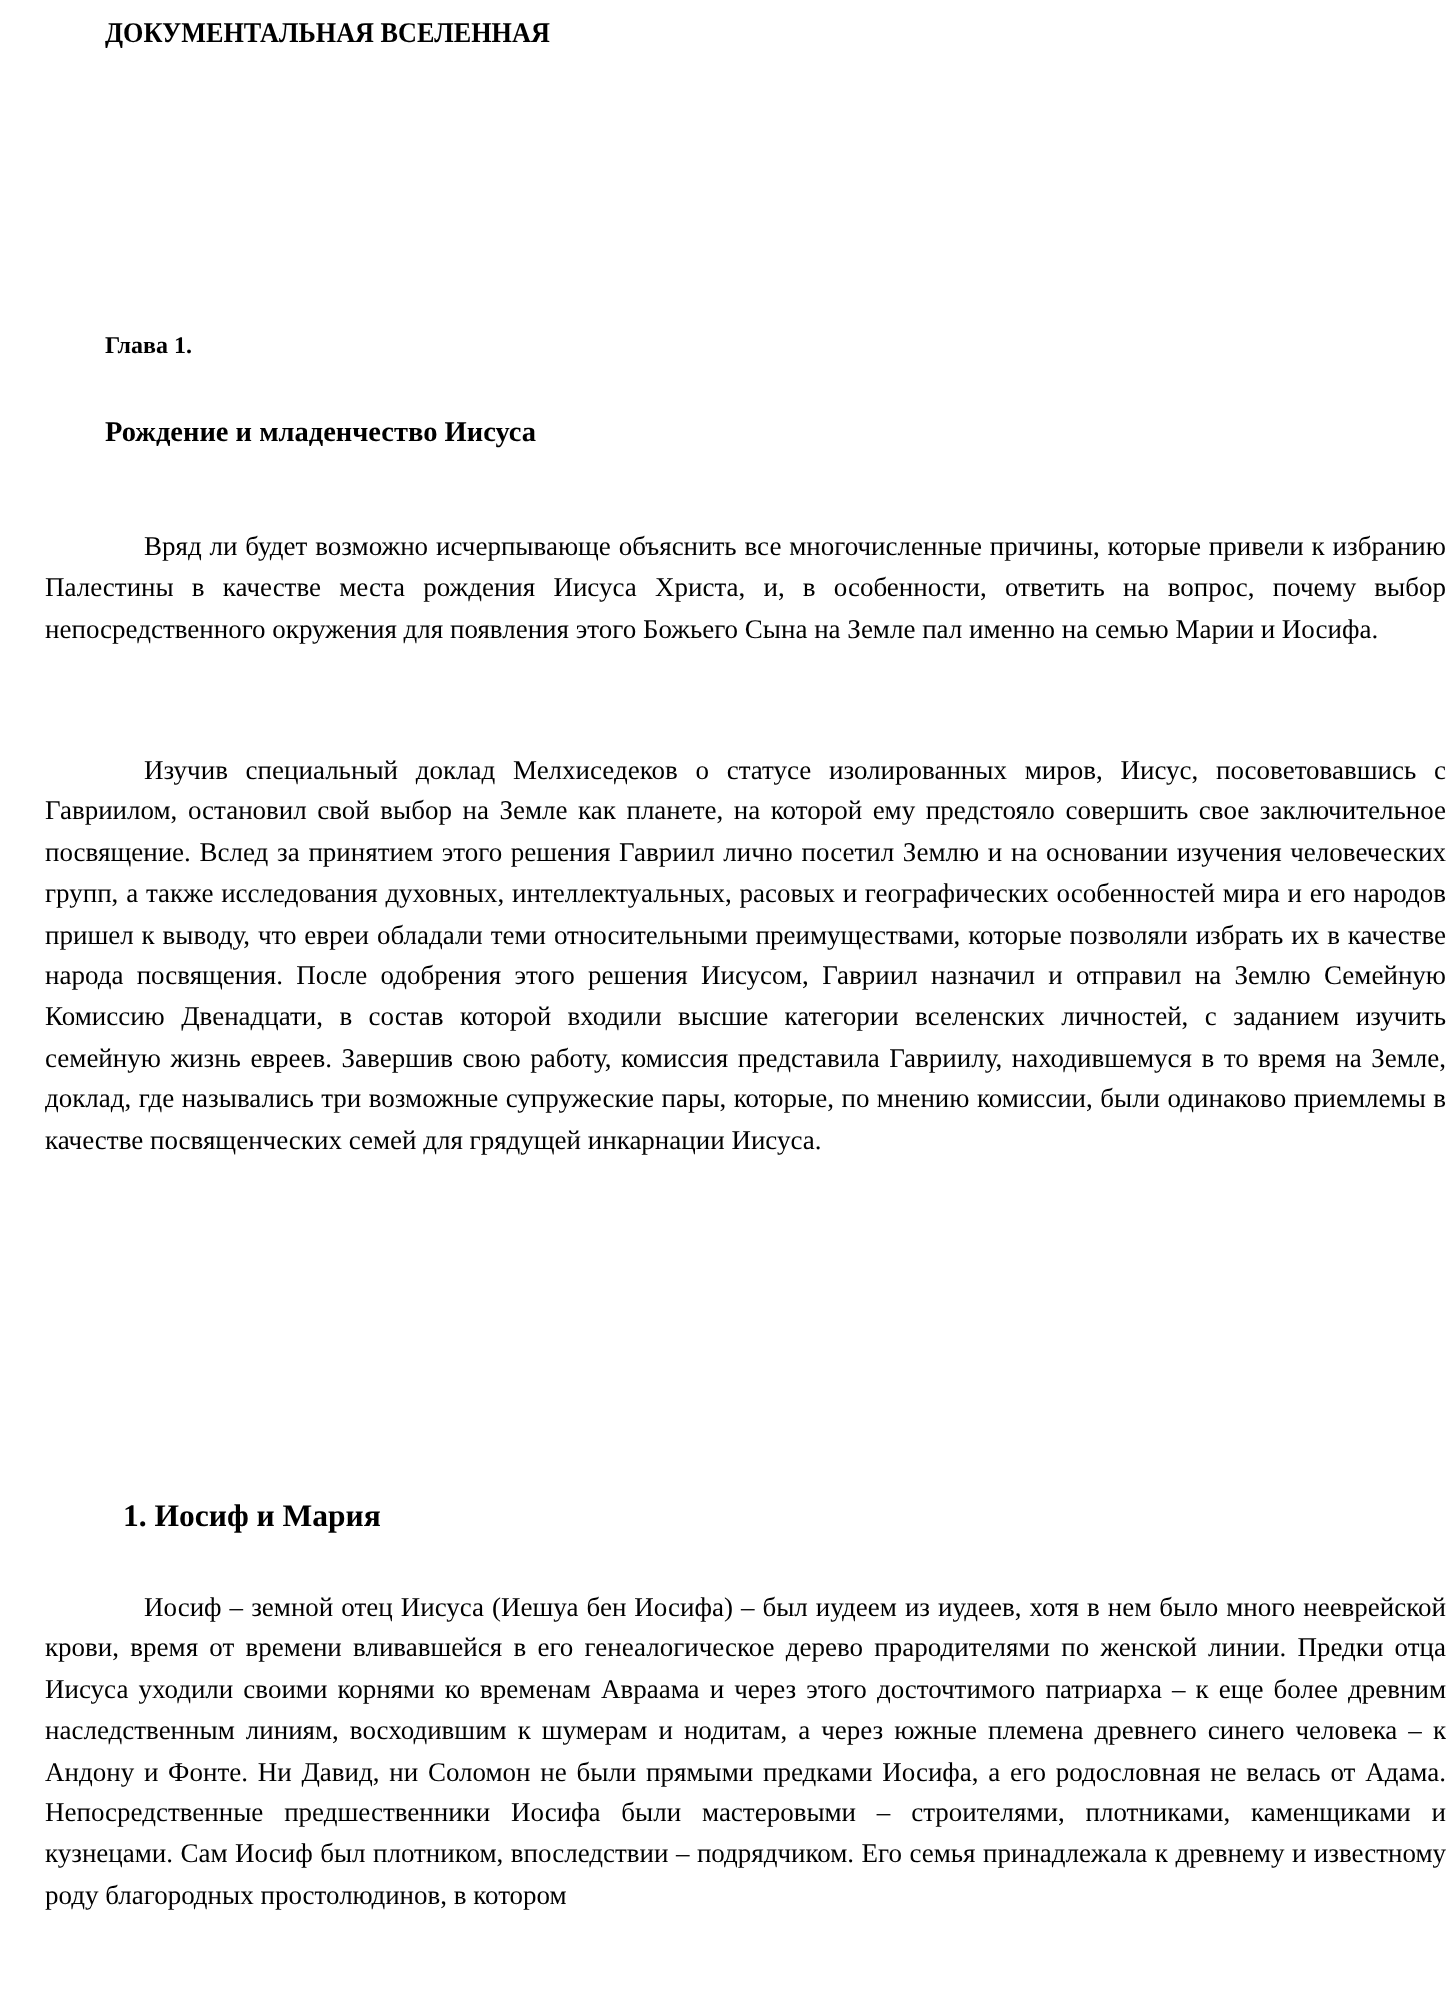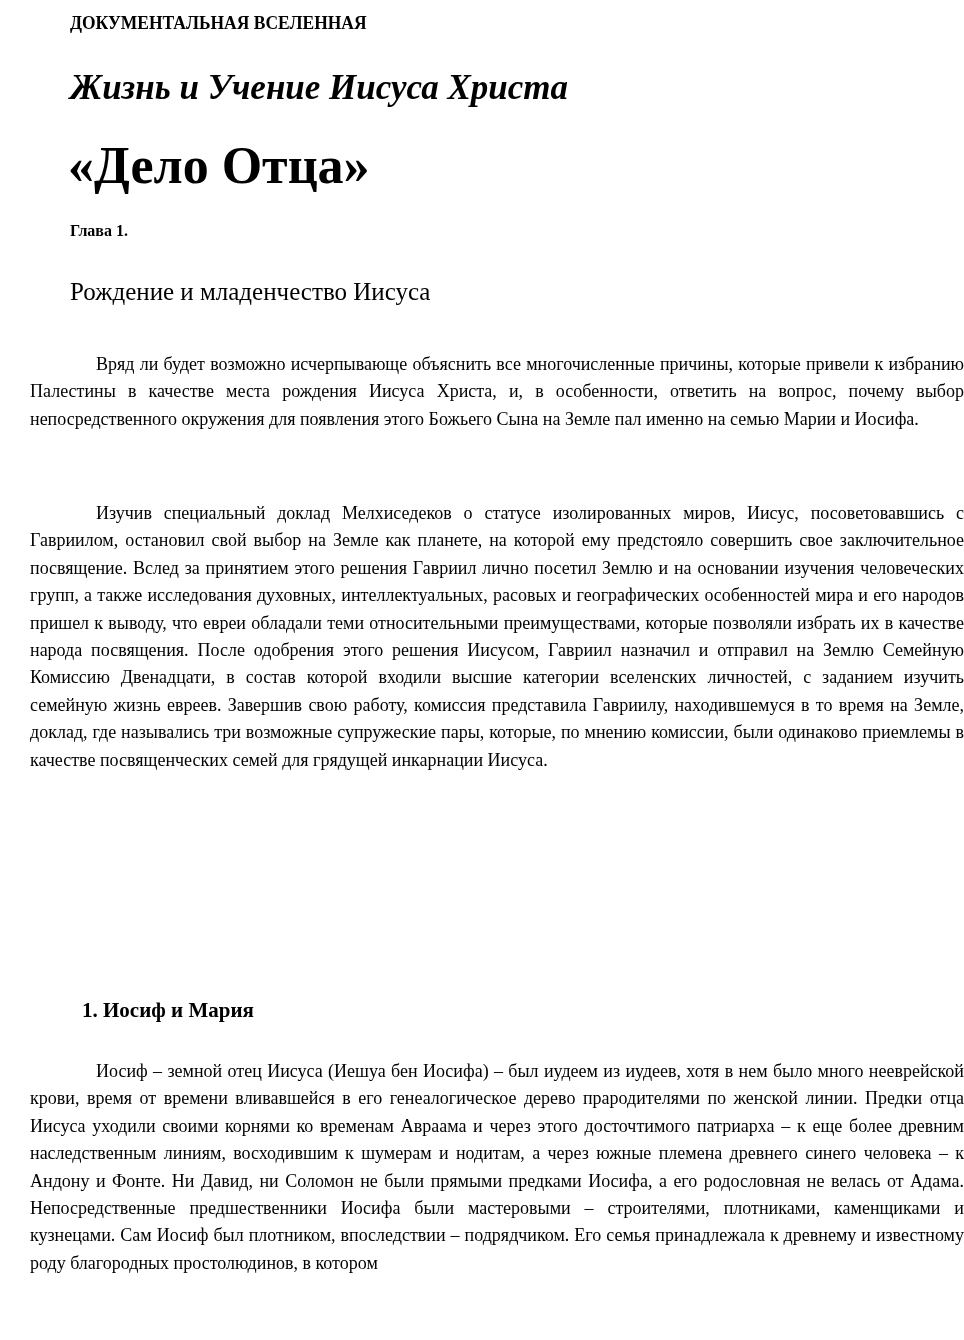--- a/index.html
+++ b/index.html
@@ -21,21 +21,21 @@
   .h-title {
     position: absolute; left: 68px; top: 136px;
     font-size: 52px; font-weight: bold;
   }
   .h-chapter {
     position: absolute; left: 70px; top: 222px;
     font-size: 16px; font-weight: bold;
   }
   .h-chapter-title {
     position: absolute; left: 70px; top: 278px;
-    font-size: 25px; font-weight: normal;
+    font-size: 19px; font-weight: bold;
   }
   .h-section {
     position: absolute; left: 82px; top: 998px;
     font-size: 21px; font-weight: bold;
   }
   .para {
     position: absolute; left: 14px; width: 934px;
     font-size: 18px; line-height: 27.4px;
     text-align: justify; text-indent: 66px;
     margin: 16px;
@@ -43,22 +43,20 @@
   #p1 { top: 335px; }
   #p2 { top: 484px; }
   #p3 { top: 888px; }
   #p4 { top: 1042px; }
 </style>
 </head>
 <body>
 
 <div class="page">
   <div class="h-series">ДОКУМЕНТАЛЬНАЯ ВСЕЛЕННАЯ</div>
-  <div class="h-book">Жизнь и Учение Иисуса Христа</div>
-  <div class="h-title">«Дело Отца»</div>
   <div class="h-chapter">Глава 1.</div>
   <div class="h-chapter-title">Рождение и младенчество Иисуса</div>
 
   <p id="p1" class="para">Вряд ли будет возможно исчерпывающе объяснить все многочисленные причины, которые привели к избранию Палестины в качестве места рождения Иисуса Христа, и, в особенности, ответить на вопрос, почему выбор непосредственного окружения для появления этого Божьего Сына на Земле пал именно на семью Марии и Иосифа.</p>
   <p id="p2" class="para">Изучив специальный доклад Мелхиседеков о статусе изолированных миров, Иисус, посоветовавшись с Гавриилом, остановил свой выбор на Земле как планете, на которой ему предстояло совершить свое заключительное посвящение. Вслед за принятием этого решения Гавриил лично посетил Землю и на основании изучения человеческих групп, а также исследования духовных, интеллектуальных, расовых и географических особенностей мира и его народов пришел к выводу, что евреи обладали теми относительными преимуществами, которые позволяли избрать их в качестве народа посвящения. После одобрения этого решения Иисусом, Гавриил назначил и отправил на Землю Семейную Комиссию Двенадцати, в состав которой входили высшие категории вселенских личностей, с заданием изучить семейную жизнь евреев. Завершив свою работу, комиссия представила Гавриилу, находившемуся в то время на Земле, доклад, где назывались три возможные супружеские пары, которые, по мнению комиссии, были одинаково приемлемы в качестве посвященческих семей для грядущей инкарнации Иисуса.</p>
 
   <div class="h-section">1. Иосиф и Мария</div>
 
   <p id="p4" class="para">Иосиф – земной отец Иисуса (Иешуа бен Иосифа) – был иудеем из иудеев, хотя в нем было много нееврейской крови, время от времени вливавшейся в его генеалогическое дерево прародителями по женской линии. Предки отца Иисуса уходили своими корнями ко временам Авраама и через этого досточтимого патриарха – к еще более древним наследственным линиям, восходившим к шумерам и нодитам, а через южные племена древнего синего человека – к Андону и Фонте. Ни Давид, ни Соломон не были прямыми предками Иосифа, а его родословная не велась от Адама. Непосредственные предшественники Иосифа были мастеровыми – строителями, плотниками, каменщиками и кузнецами. Сам Иосиф был плотником, впоследствии – подрядчиком. Его семья принадлежала к древнему и известному роду благородных простолюдинов, в котором</p>
 </div>

